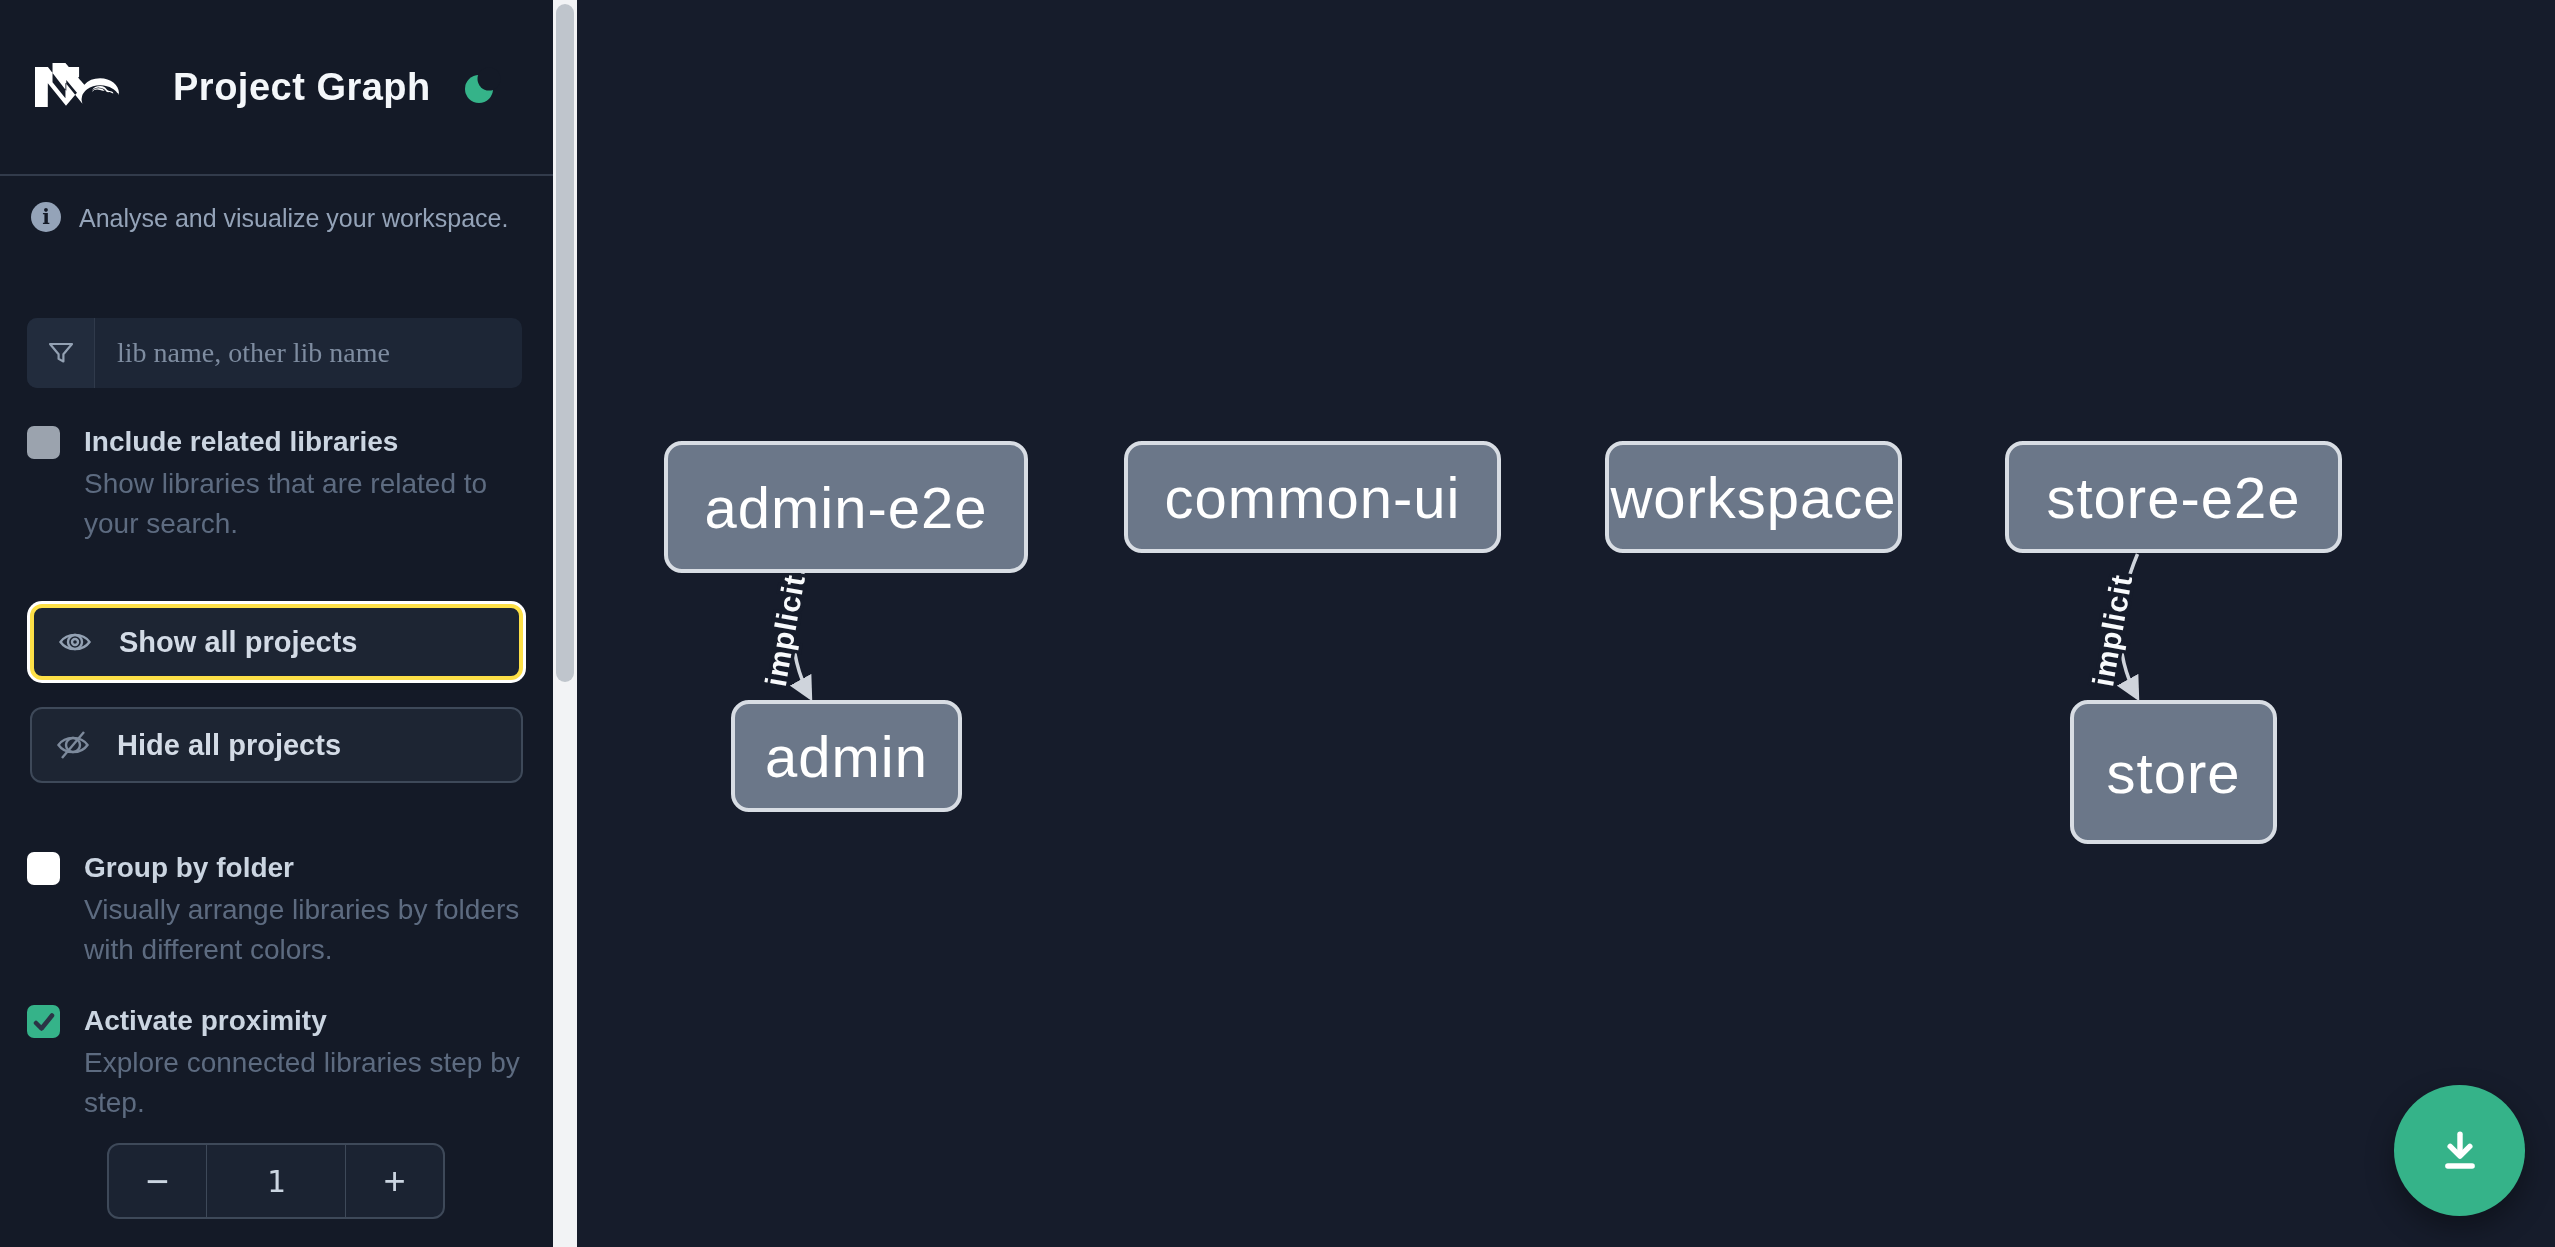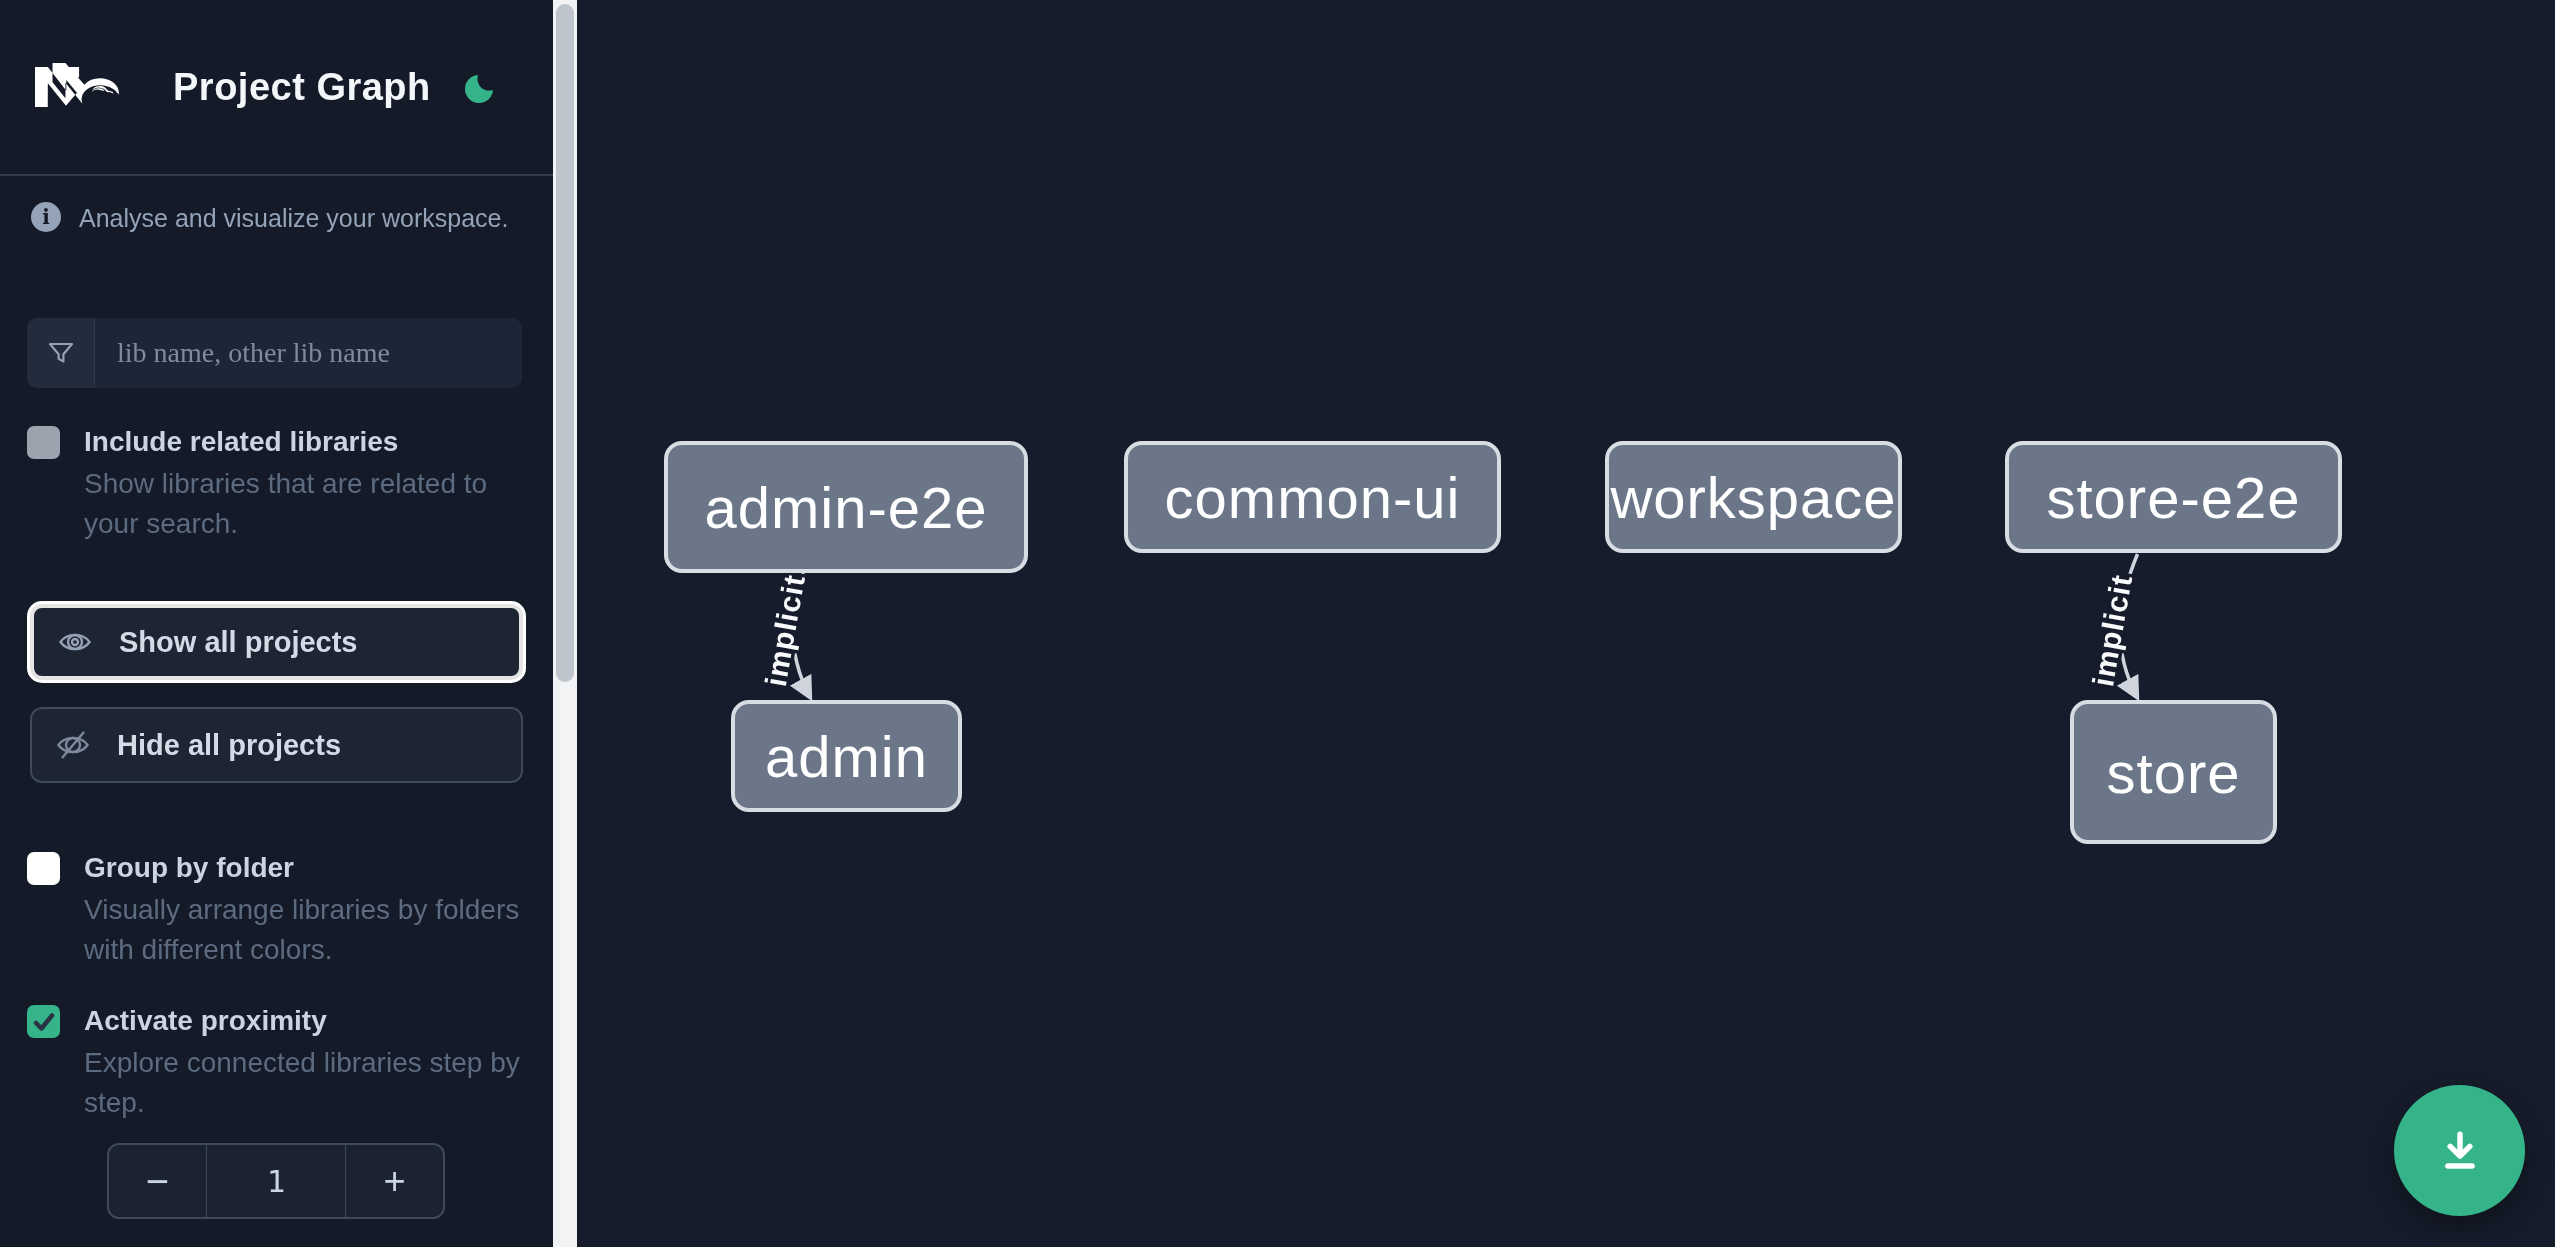--- a/index.html
+++ b/index.html
@@ -63,21 +63,21 @@
   .opt-label { font-size:28px; font-weight:700; color:#cbd5e1; line-height:36px; }
   .opt-desc  { font-size:28px; font-weight:400; color:#5d6b80; line-height:40px; margin-top:4px; }
 
   .action-button {
     position:absolute; left:30px; width:493px; height:76px;
     background:#1d2533; border:2px solid #3e4959; border-radius:12px;
     display:flex; align-items:center; padding:0 24px; gap:27px;
     color:#d3dbe6; font-size:29px; font-weight:600; cursor:pointer;
   }
   .action-button.focused {
-    border:4px solid #e5e5e5;
+    border:4px solid #fde047;
     box-shadow:0 0 0 3px #ffffff;
   }
   .action-button svg { flex:0 0 auto; }
 
   .stepper {
     position:absolute; left:107px; top:1143px; width:338px; height:76px;
     border:2px solid #3e4959; border-radius:12px; background:#1b2332;
     display:flex; overflow:hidden;
   }
   .stepper .seg {

